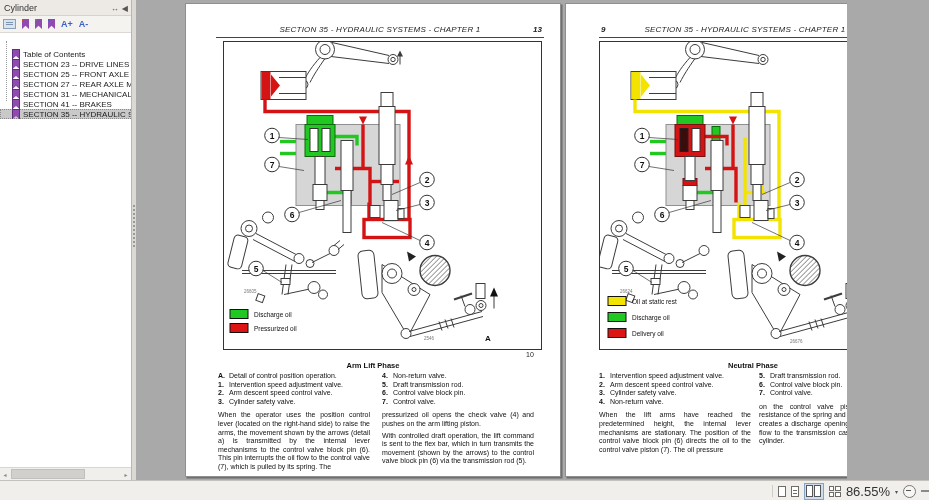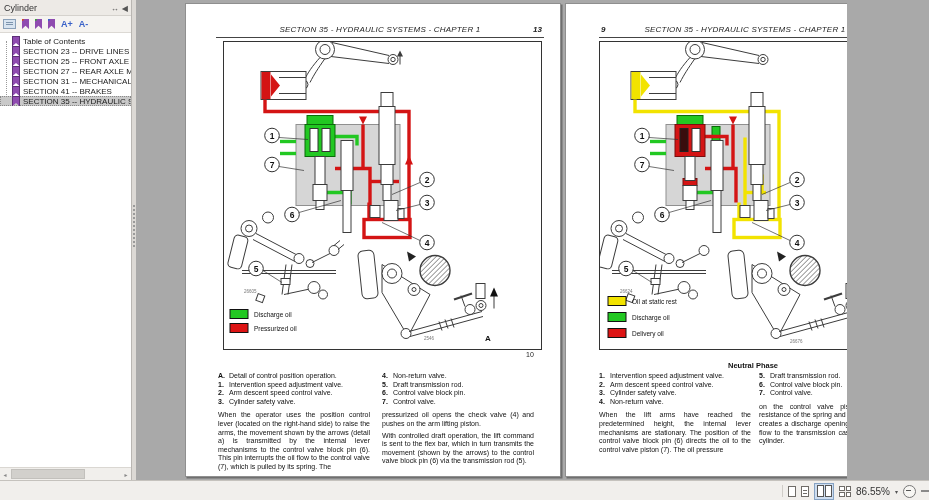--- a/index.html
+++ b/index.html
@@ -11,21 +11,21 @@
   .sb-header{height:14px;background:#edeae6;border-bottom:1px solid #d5d2cd;font-size:9px;color:#333;display:flex;align-items:center;padding:1px 3px 0 4px;}
   .sb-header .ttl{flex:1;}
   .sb-header .hico{font-size:8px;color:#555;margin-left:3px;cursor:pointer;}
   .sb-toolbar{height:16px;background:#f5f3f0;border-bottom:1px solid #dcd9d4;display:flex;align-items:center;padding:0 3px;gap:6px;}
   .ico-panel{width:13px;height:10px;border:1px solid #8aa0b8;background:#d8e4f0;box-sizing:border-box;position:relative;}
   .ico-panel:after{content:"";position:absolute;left:2px;top:2px;width:7px;height:1px;background:#7d94ad;box-shadow:0 2px 0 #7d94ad;}
   .flag{display:inline-block;width:7px;height:10px;background:#8f4bb0;clip-path:polygon(0 0,100% 0,100% 100%,50% 68%,0 100%);position:relative;}
   .flag .dot{position:absolute;left:-2px;top:-2px;width:4px;height:4px;border-radius:50%;}
   .dot.r{background:#d04a2a;} .dot.g{background:#3ca03c;} .dot.b{background:#3a62c8;}
   .fontbtn{font-size:9px;font-weight:bold;color:#3a62c8;}
-  .sb-tree{flex:1;position:relative;padding-top:3px;overflow:hidden;}
+  .sb-tree{flex:1;position:relative;padding-top:16px;overflow:hidden;}
   .sb-tree:before{content:"";position:absolute;left:6px;top:8px;height:60px;border-left:1px dotted #9a9a9a;}
   .bk-row{display:flex;align-items:center;height:10px;padding-left:12px;white-space:nowrap;overflow:hidden;cursor:pointer;position:relative;}
   .bk-row .bk-flag{flex:0 0 auto;width:6px;height:9px;background:#8f4bb0;border:0.5px solid #5d2f77;clip-path:polygon(0 0,100% 0,100% 100%,50% 68%,0 100%);margin-right:3px;}
   .bk-label{font-size:8px;color:#1a1a1a;}
   .bk-row.sel{background:#c9c9c9;outline:1px dotted #8a8a8a;outline-offset:-1px;}
   .sb-hscroll{height:12px;background:#f1efec;border-top:1px solid #dad7d2;display:flex;align-items:center;padding:0 1px;}
   .sb-hscroll .sarr{font-size:6px;color:#888;width:8px;text-align:center;cursor:pointer;}
   .sb-hscroll .thumb{height:8px;background:#d2d0cc;border:1px solid #c2c0bc;width:72px;margin-left:2px;cursor:pointer;}
   .sb-hscroll .sarr.right{margin-left:auto;}
 
@@ -85,21 +85,21 @@
   .vsep{width:1px;height:12px;background:#d0cdc8;}
   .pmico{box-sizing:border-box;cursor:pointer;}
   .pm1{width:8px;height:11px;border:1px solid #6f6c68;background:#fff;}
   .pm2{width:8px;height:11px;border:1px solid #6f6c68;background:#fff;position:relative;}
   .pm2:after{content:"";position:absolute;left:1px;top:3px;width:4px;height:1px;background:#6f6c68;box-shadow:0 3px 0 #6f6c68;}
   .pm3wrap{width:18px;height:15px;background:#cdddf0;border:1px solid #86a3c4;display:flex;align-items:center;justify-content:center;gap:1px;}
   .pm3wrap .pg{width:5px;height:10px;border:1px solid #555;background:#fff;}
   .pm4{width:12px;height:11px;display:flex;gap:1px;}
   .pm4 .c{flex:1;display:flex;flex-direction:column;gap:1px;}
   .pm4 .c i{flex:1;border:1px solid #6f6c68;background:#fff;display:block;}
-  .zoomtxt{font-size:10px;color:#333;}
+  .zoomtxt{font-size:13px;color:#333;}
   .zcaret{font-size:6px;color:#555;}
   .zminus{width:11px;height:11px;border:1px solid #777;border-radius:50%;position:relative;cursor:pointer;background:#f7f6f3;}
   .zminus:after{content:"";position:absolute;left:2px;top:4.5px;width:5px;height:1.2px;background:#555;}
   .zslider{width:16px;height:2px;background:#8a8a8a;}
 </style>
 </head>
 <body>
 
 <div class="app">
 
@@ -329,20 +329,21 @@
           <text x="30" y="274" class="lg-text">Discharge oil</text>
           <rect x="6" y="281" width="18" height="9" stroke="#111" fill="#dd1414"></rect>
           <text x="30" y="288" class="lg-text">Pressurized oil</text>
 
           <text x="20" y="250" class="pid">26605</text>
           <text x="200" y="297" class="pid">2546</text>
           <text x="261" y="298" class="detA">A</text>
         </svg>
       </div>
       <div class="fignum">10</div>
+      <div class="sec-title">Arm Lift Phase</div>
       <div class="col c1">
         <div class="ref-item">
             <span class="ref-n">A.</span>
             <span class="ref-t">Detail of control position operation.</span>
           </div>
         <div class="ref-item">
             <span class="ref-n">1.</span>
             <span class="ref-t">Intervention speed adjustment valve.</span>
           </div>
         <div class="ref-item">

